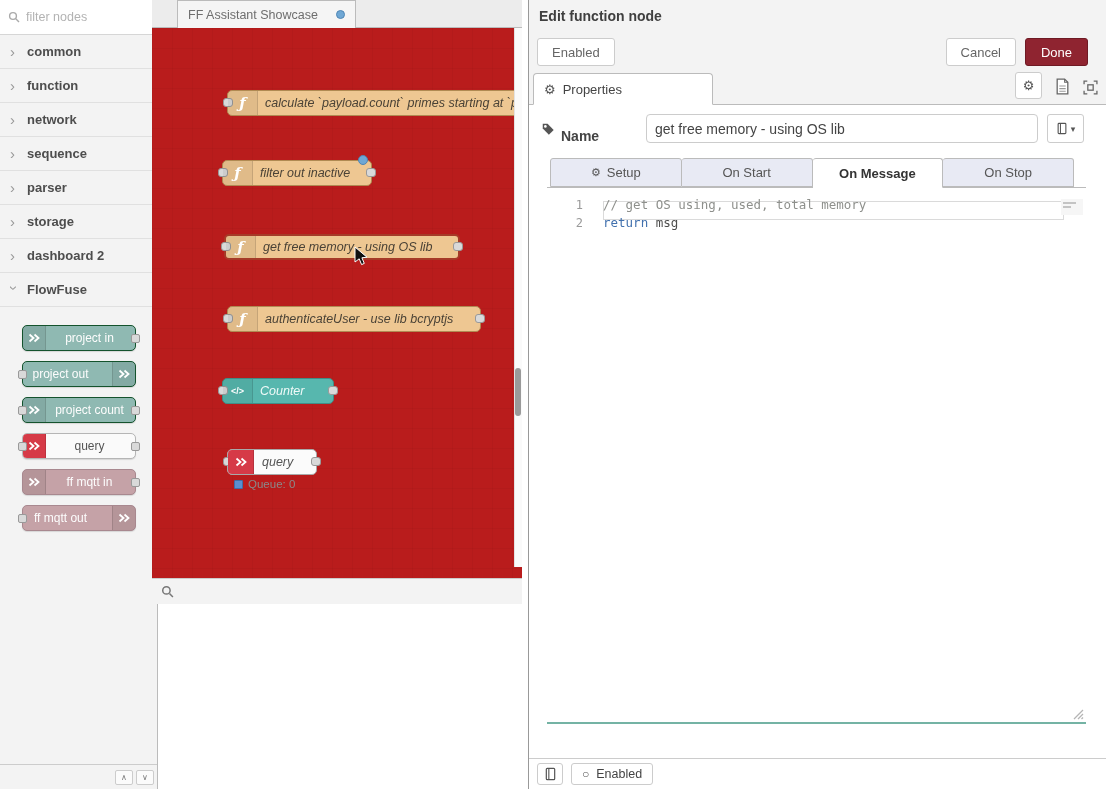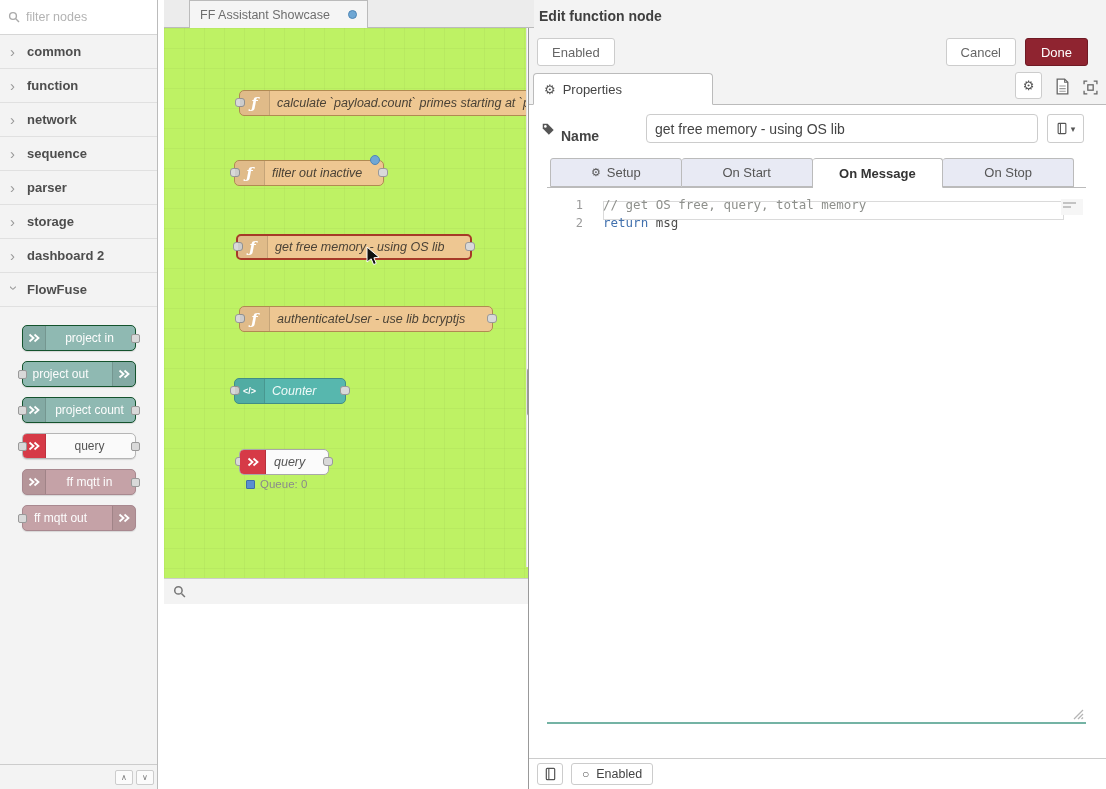--- a/index.html
+++ b/index.html
@@ -25,21 +25,21 @@
   .picon { position:absolute; top:0; bottom:0; width:23px; display:flex; align-items:center; justify-content:center; background:rgba(0,0,0,0.08); }
   .picon.left  { left:0; border-right:1px solid rgba(0,0,0,0.12); border-radius:4px 0 0 4px; }
   .picon.right { right:0; border-left:1px solid rgba(0,0,0,0.12); border-radius:0 4px 4px 0; }
   .picon.red { background:#d63a47; }
   .pport { position:absolute; width:9px; height:9px; background:#d9d9d9; border:1px solid #999; border-radius:2px; top:8px; }
   .pport.l { left:-5px; } .pport.r { right:-5px; }
   .palette-footer { position:absolute; left:0; right:0; bottom:0; height:25px; background:#f3f3f3; border-top:1px solid #ccc; display:flex; justify-content:flex-end; align-items:center; gap:3px; padding:0 3px; }
   .mini-btn { width:18px; height:15px; border:1px solid #ccc; background:#fbfbfb; border-radius:2px; font-size:8px; color:#777; display:flex; align-items:center; justify-content:center; cursor:pointer; }
 
   
-  .workspace { position:absolute; left:164px; top:0; width:370px; height:604px; background:#bef264; overflow:hidden; }
+  .workspace { position:absolute; left:152px; top:0; width:370px; height:604px; background:#b91c1c; overflow:hidden; }
   .tabbar { position:absolute; left:0; top:0; right:0; height:28px; background:#ececec; border-bottom:1px solid #bbb; z-index:3; }
   .tab { position:absolute; left:25px; top:0; width:179px; height:28px; background:#f5f5f5; border:1px solid #bbb; border-bottom:none; display:flex; align-items:center; padding:0 10px; color:#6e6e6e; font-size:12.5px; z-index:4; cursor:pointer; }
   .tab-label { flex:1; white-space:nowrap; overflow:hidden; }
   .mod-dot { width:9px; height:9px; border-radius:50%; background:#6fa7d4; border:1px solid #4f86b5; }
   .canvas { position:absolute; left:0; top:28px; right:0; bottom:26px;
     background-image:linear-gradient(rgba(0,0,0,0.03) 1px, transparent 1px), linear-gradient(90deg, rgba(0,0,0,0.03) 1px, transparent 1px);
     background-size:20px 20px; }
   .cnode { position:absolute; height:26px; border-radius:5px; font-size:12.5px; font-style:italic; display:flex; align-items:center; white-space:nowrap; overflow:visible; cursor:move; }
   .cn-func { background:#eec792; border:1px solid #b08a52; color:#4a4236; }
   .cn-func.selected { border:2px solid #a63a28; }
@@ -388,21 +388,21 @@
       <div class="ftab">
         <span>On Stop</span>
       </div>
     </div>
     <div class="tabs-rule"></div>
 
     <div class="editor">
       <div class="line1box"></div>
       <div class="cl">
         <span class="ln">1</span>
-        <span class="lc"><span class="tok-c">// get OS free, query, total memory</span></span>
+        <span class="lc"><span class="tok-c">// get OS using, used, total memory</span></span>
       </div>
       <div class="cl">
         <span class="ln">2</span>
         <span class="lc"><span class="tok-k">return</span><span class="tok-p"> msg</span></span>
       </div>
       <div class="minimap">
           <i></i>
           <i></i>
         </div>
       <svg class="grip" width="12" height="12" viewBox="0 0 12 12">

